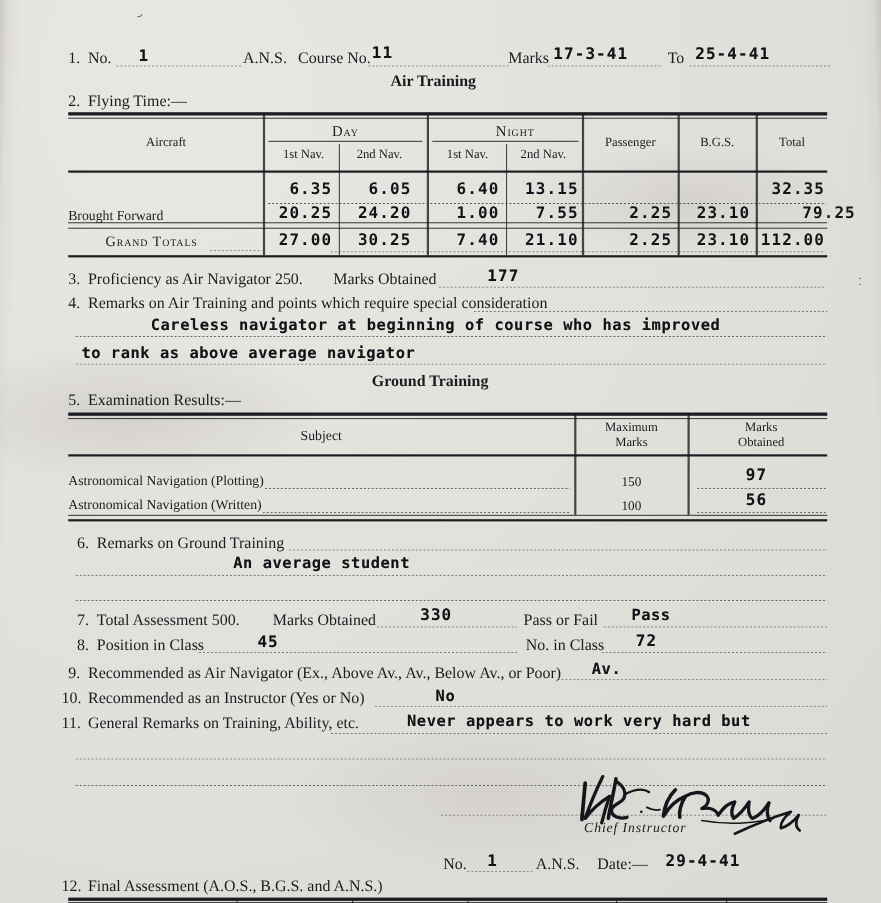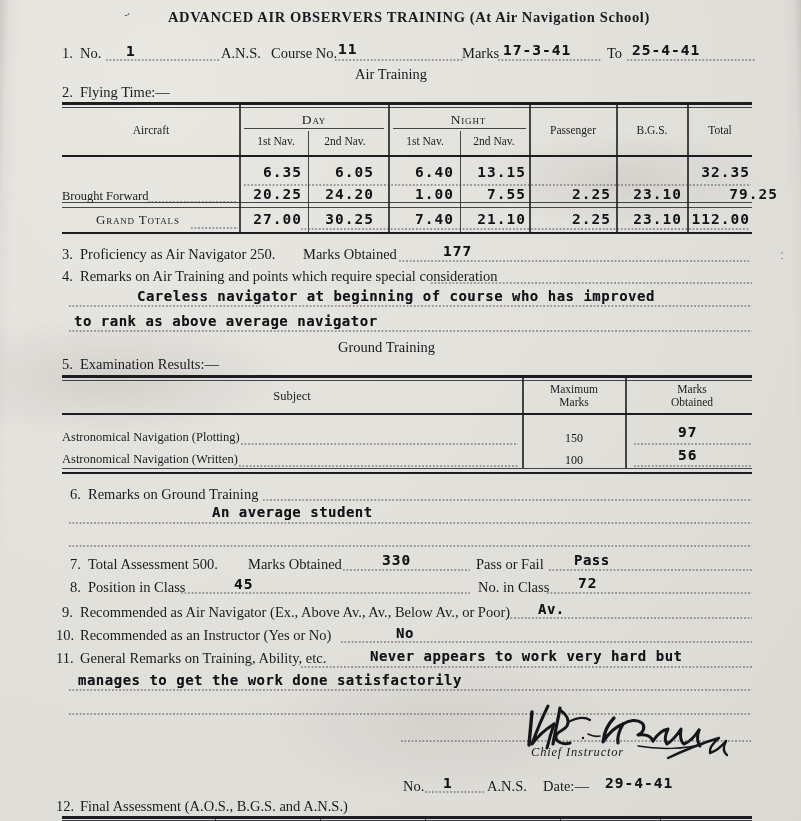--- a/index.html
+++ b/index.html
@@ -27,21 +27,21 @@
       linear-gradient(268deg, rgba(120,116,110,.20) 0px, rgba(120,116,110,.04) 8px, rgba(0,0,0,0) 20px);
     mix-blend-mode:multiply;
   }
   .pg{position:absolute;left:0;top:0;width:801px;height:821px;}
 
   
   .prt{position:absolute;font-family:"Liberation Serif", serif;color:#1a1b20;white-space:nowrap;}
   .hdr{
     font-weight:bold;letter-spacing:.6px;font-size:15px;
   }
-  .sub{font-weight:normal;font-size:15px;}
+  .sub{font-weight:bold;font-size:15px;}
   .lbl{font-size:14.5px;}
   .small{font-size:11.5px;}
 
   
   .tw{
     position:absolute;
     font-family:"DejaVu Sans Mono", monospace;
     font-weight:bold;
     color:#121318;
     white-space:nowrap;
@@ -82,21 +82,20 @@
 </style>
 </head>
 <body>
 
 <div id="sheet">
 <div class="pg">
 
   <div class="speck" style="left:126px;top:6px;transform:rotate(20deg);">◞</div>
   <div class="speck" style="left:781px;top:249px;font-size:9px;">⁚</div>
 
-  <div class="prt hdr" style="left:168px;top:9px;font-size:14.5px;">ADVANCED AIR OBSERVERS  TRAINING (At Air Navigation School)</div>
 
   <div class="prt lbl" style="left:62px;top:45px;">1.</div>
   <div class="prt lbl" style="left:80px;top:45px;">No.</div>
   <div class="dots" style="left:105px;top:59px;width:115px;"></div>
   <div class="tw num" style="left:126px;top:43px;">1</div>
   <div class="prt lbl" style="left:221px;top:45px;">A.N.S.</div>
   <div class="prt lbl" style="left:271px;top:45px;">Course No.</div>
   <div class="dots" style="left:334px;top:59px;width:130px;"></div>
   <div class="tw num" style="left:338px;top:41px;">11</div>
   <div class="prt lbl" style="left:462px;top:45px;">Marks</div>
@@ -252,21 +251,20 @@
   <div class="prt lbl" style="left:56px;top:627px;">10.</div>
   <div class="prt lbl" style="left:80px;top:627px;">Recommended as an Instructor (Yes or No)</div>
   <div class="dots" style="left:340px;top:641px;width:412px;"></div>
   <div class="tw" style="left:396px;top:625px;">No</div>
 
   <div class="prt lbl" style="left:56px;top:650px;">11.</div>
   <div class="prt lbl" style="left:80px;top:650px;">General Remarks on Training, Ability, etc.</div>
   <div class="dots" style="left:300px;top:666px;width:452px;"></div>
   <div class="tw" style="left:370px;top:648px;">Never appears to work very hard but</div>
   <div class="dots" style="left:68px;top:689px;width:684px;"></div>
-  <div class="tw" style="left:78px;top:672px;">manages to get the work done satisfactorily</div>
 
   <div class="dots" style="left:68px;top:713px;width:684px;"></div>
   <div class="dots" style="left:400px;top:740px;width:352px;"></div>
 
   <svg class="sig" style="left:520px;top:700px;" width="225" height="62" viewBox="0 0 225 62">
     <g fill="none" stroke="#15161b" stroke-linecap="round" stroke-linejoin="round">
       <path d="M12,12 C11,22 10,34 9,45" stroke-width="3.4"></path>
       <path d="M28,6 C22,18 17,30 12,44 C18,36 26,29 34,24" stroke-width="3"></path>
       <path d="M34,24 C31,33 29,40 27,48" stroke-width="3"></path>
       <path d="M40,8 C38,20 35,32 33,44" stroke-width="3.2"></path>

